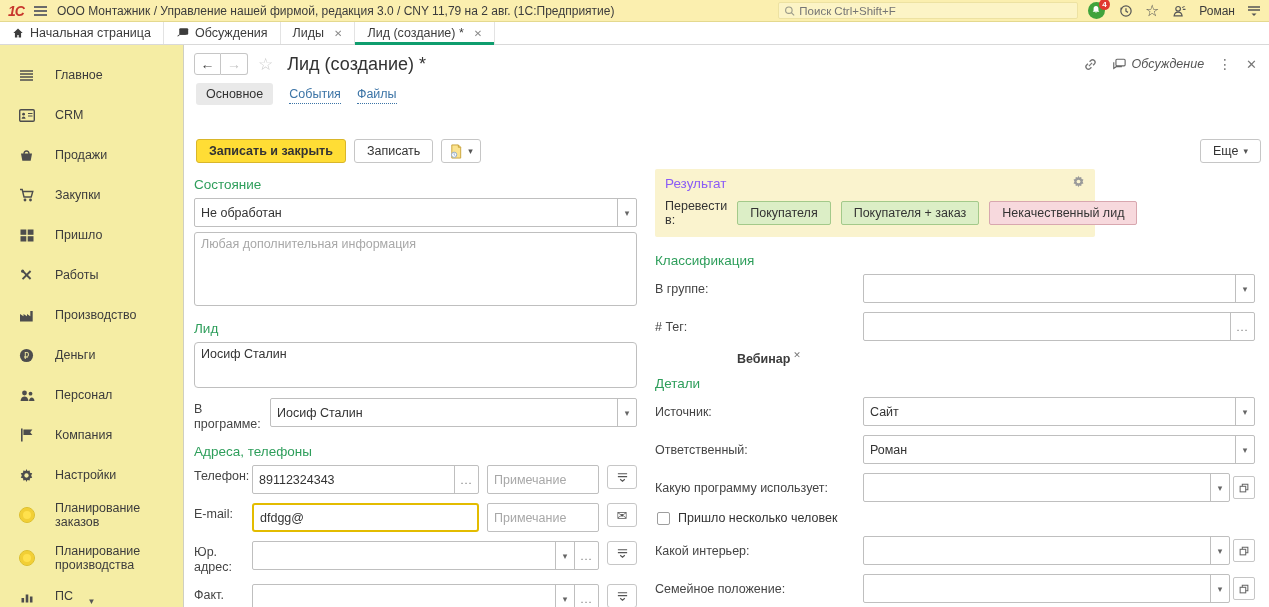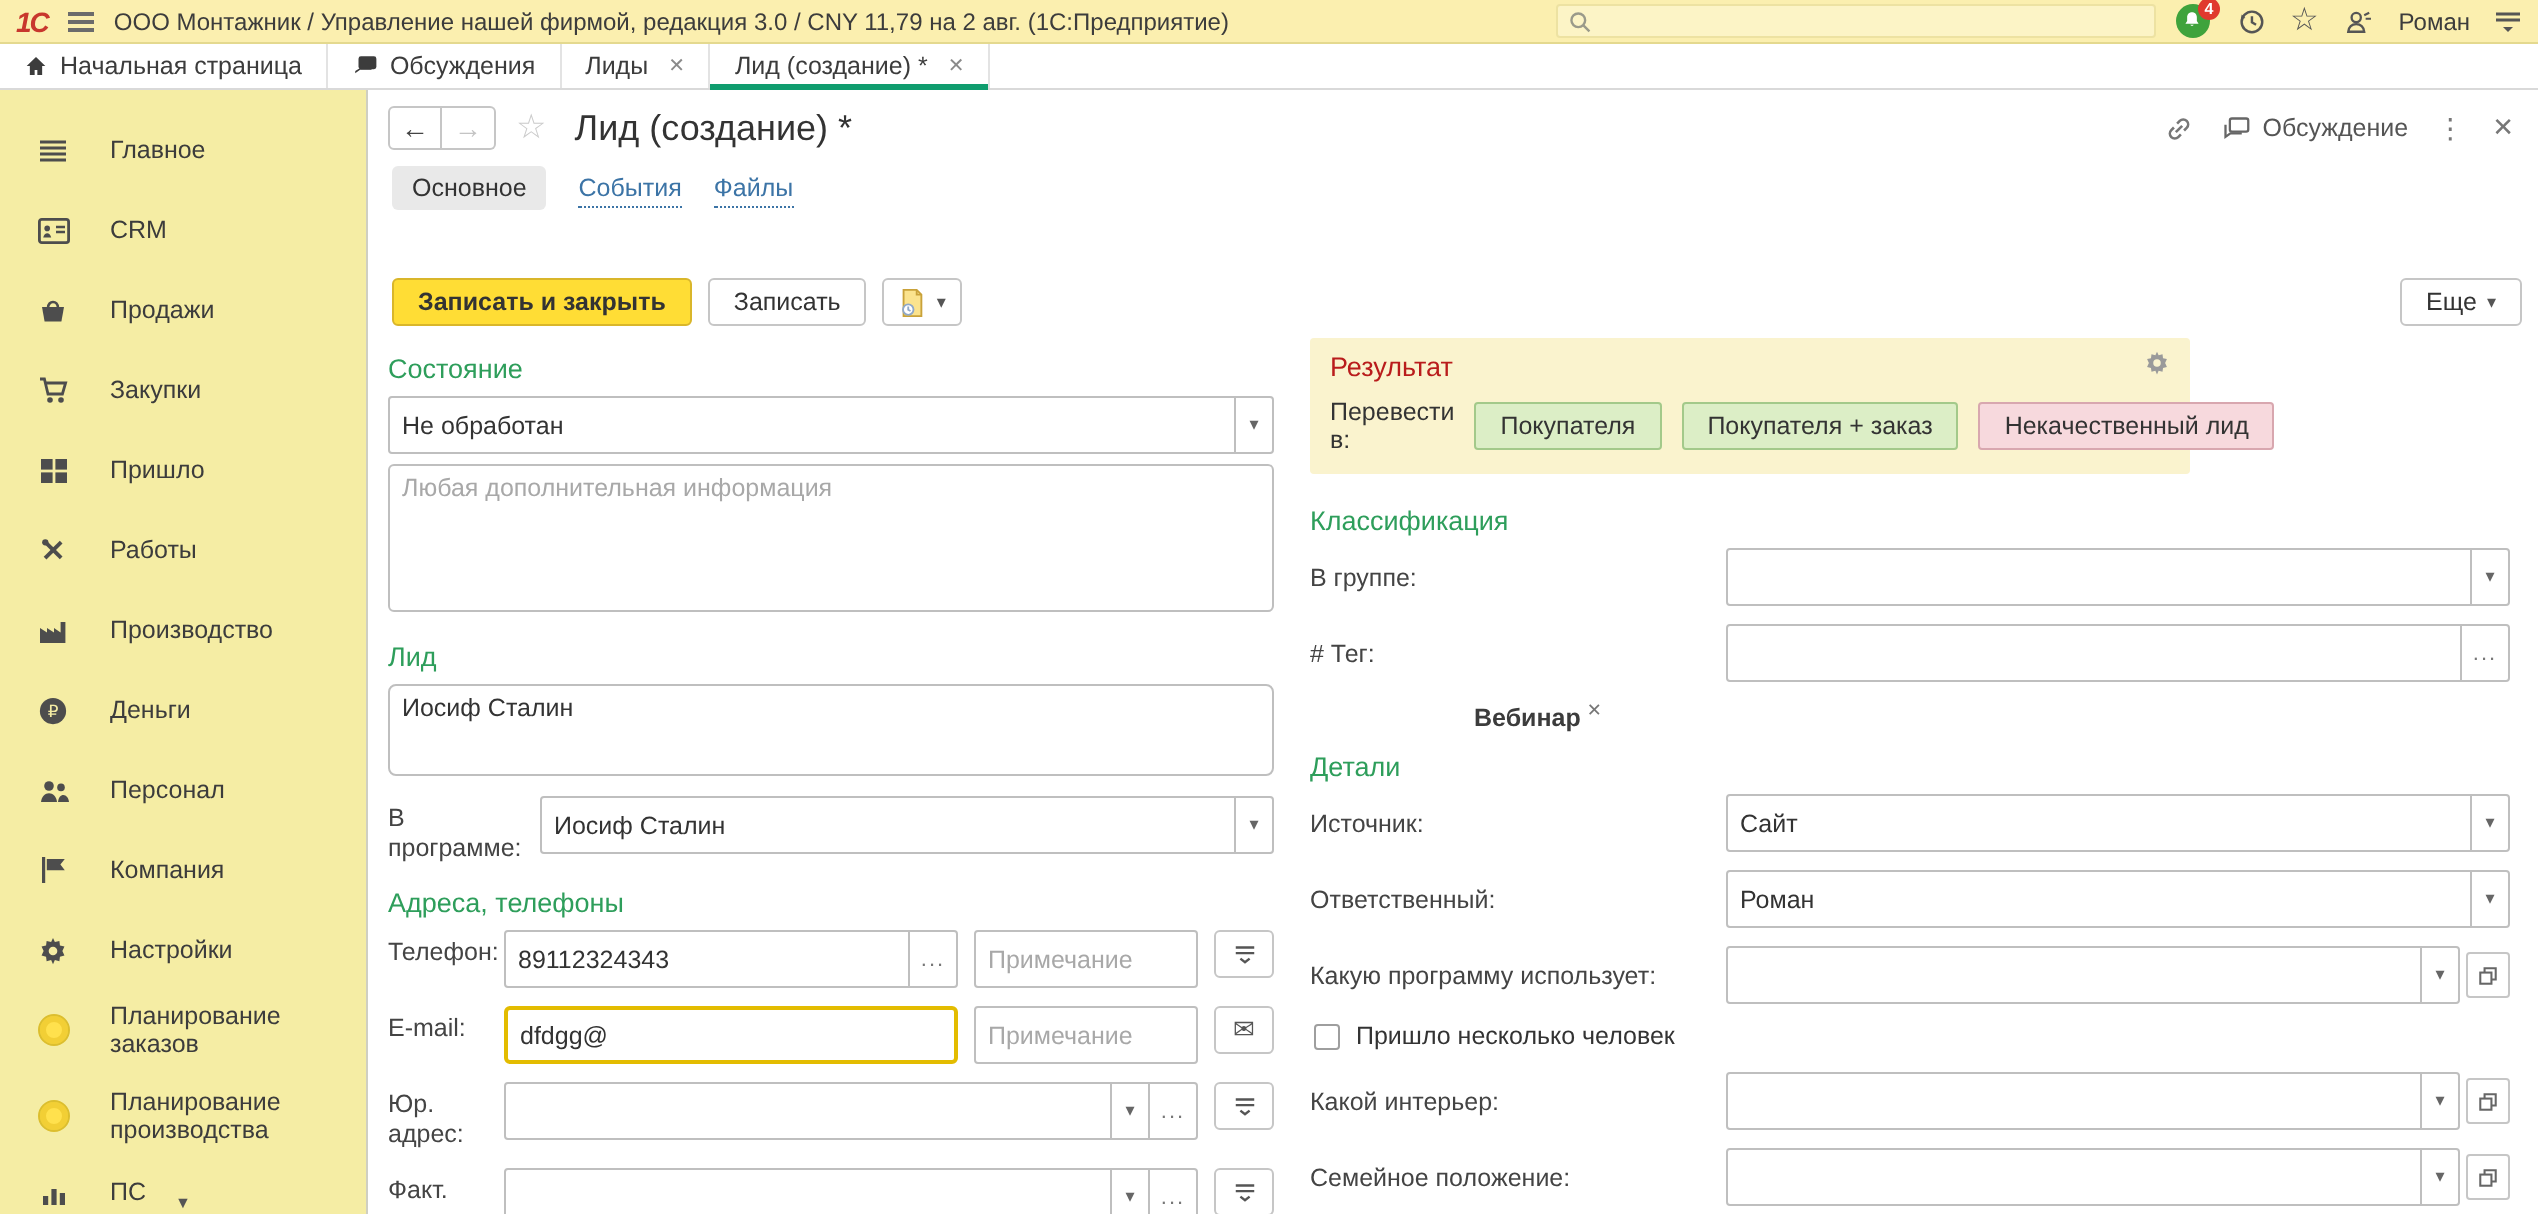--- a/index.html
+++ b/index.html
@@ -40,21 +40,21 @@
   
   .content { flex:1; background:#fff; padding:8px 8px 0 10px; position:relative; overflow:hidden; }
   .head-row { display:flex; align-items:center; gap:8px; }
   .nav-btns { display:flex; }
   .nav-btn { width:27px; height:22px; border:1px solid #C6C6C6; background:#fff; display:flex; align-items:center; justify-content:center; font-size:14px; cursor:pointer; }
   .nav-btn.back { border-radius:3px 0 0 3px; color:#444; }
   .nav-btn.fwd { border-radius:0 3px 3px 0; border-left:none; color:#C4C4C4; }
   .fav-star { color:#CBCBCB; font-size:17px; margin:0 2px; cursor:pointer; }
   .page-title { font-size:18px; color:#333; margin-left:4px; }
   .head-right { margin-left:auto; display:flex; align-items:center; gap:14px; padding-right:4px; color:#666; }
-  .disc-link { display:flex; align-items:center; gap:6px; cursor:pointer; color:#555; }
+  .disc-link { display:flex; align-items:center; gap:6px; cursor:pointer; color:#555;font-style:italic; }
   .vdots { font-size:14px; color:#777; cursor:pointer; }
   .x-close { font-size:13px; color:#777; cursor:pointer; }
 
   .navtabs { display:flex; align-items:center; gap:16px; margin:8px 0 0 2px; }
   .navtab { padding:4px 10px; cursor:pointer; }
   .navtab.active { background:#E9E9E9; border-radius:3px; color:#333; }
   .navtab.link { color:#3C74A6; border-bottom:1px dotted #3C74A6; padding:2px 0; }
 
   .cmdbar { display:flex; align-items:center; gap:8px; margin:10px 0 0 2px; }
   .btn { border:1px solid #C6C6C6; background:#fff; border-radius:3px; height:24px; padding:0 12px; font-size:12.5px; color:#333; cursor:pointer; display:inline-flex; align-items:center; gap:5px;margin-top:24px; }
@@ -84,21 +84,21 @@
   .frow .grow { flex:1; min-width:0; }
   .sq-btn { width:30px; height:24px; border:1px solid #C6C6C6; border-radius:3px; background:#fff; display:flex; align-items:center; justify-content:center; margin-left:8px; cursor:pointer; flex-shrink:0; }
   .note-fld { width:112px; margin-left:8px; flex-shrink:0; }
   .link-gray { color:#6b6b6b; cursor:pointer; }
   .right-align { text-align:right; margin:2px 2px 4px 0; }
 
   
   .result-panel { background:#FAF3CE; border-radius:2px; padding:6px 10px 10px; width:440px; margin-top:2px; }
   .result-head { display:flex; align-items:center; }
   .result-head .gear { margin-left:auto; color:#9a9a9a; font-size:13px; cursor:pointer; }
-  .result-title { font-size:13.5px; color:#b91c1c; }
+  .result-title { font-size:13.5px; color:#8b5cf6; }
   .result-row { display:flex; align-items:center; gap:10px; margin-top:8px; }
   .conv-btn { border-radius:2px; padding:4px 12px; font-size:12.5px; cursor:pointer; white-space:nowrap; }
   .conv-btn.green { background:#DCEEC6; border:1px solid #A3C98A; color:#333; }
   .conv-btn.pink { background:#F7D9DD; border:1px solid #D8A7AF; color:#333; }
 
   .rrow { display:flex; align-items:center; margin-bottom:9px; min-width:0; }
   .rrow .rlbl { width:208px; flex-shrink:0; color:#444; }
   .rrow .grow { flex:1; min-width:0; }
   .win-btn { width:22px; height:23px; border:1px solid #C6C6C6; border-radius:2px; background:#fff; display:flex; align-items:center; justify-content:center; margin-left:3px; cursor:pointer; flex-shrink:0; }
   .tag-chip { margin:2px 0 10px 82px; font-weight:bold; color:#3c3c3c; }
@@ -115,20 +115,21 @@
       <i></i>
       <i></i>
       <i></i>
     </span>
   <span class="topbar-title">ООО Монтажник / Управление нашей фирмой, редакция 3.0 / CNY 11,79 на 2 авг.  (1С:Предприятие)</span>
   <div class="top-search">
     <svg width="12" height="12" viewBox="0 0 14 14">
         <circle cx="6" cy="6" r="4" fill="none" stroke="#9a9a8a" stroke-width="1.4"></circle>
         <path d="M9 9l3.5 3.5" stroke="#9a9a8a" stroke-width="1.4"></path>
       </svg>
+    <input placeholder="Поиск Ctrl+Shift+F" style="">
   </div>
   <div class="top-icons">
     <span class="bell-wrap">
       <span class="bell-circle">
         <svg width="10" height="10" viewBox="0 0 14 14">
             <path d="M7 1.5c-2.2 0-3.4 1.6-3.4 3.6v2.6L2.4 9.6h9.2l-1.2-1.9V5.1c0-2-1.2-3.6-3.4-3.6z" fill="#fff"></path>
             <path d="M5.8 10.4a1.3 1.3 0 0 0 2.4 0z" fill="#fff"></path>
           </svg>
       </span>
       <span class="badge">4</span>

